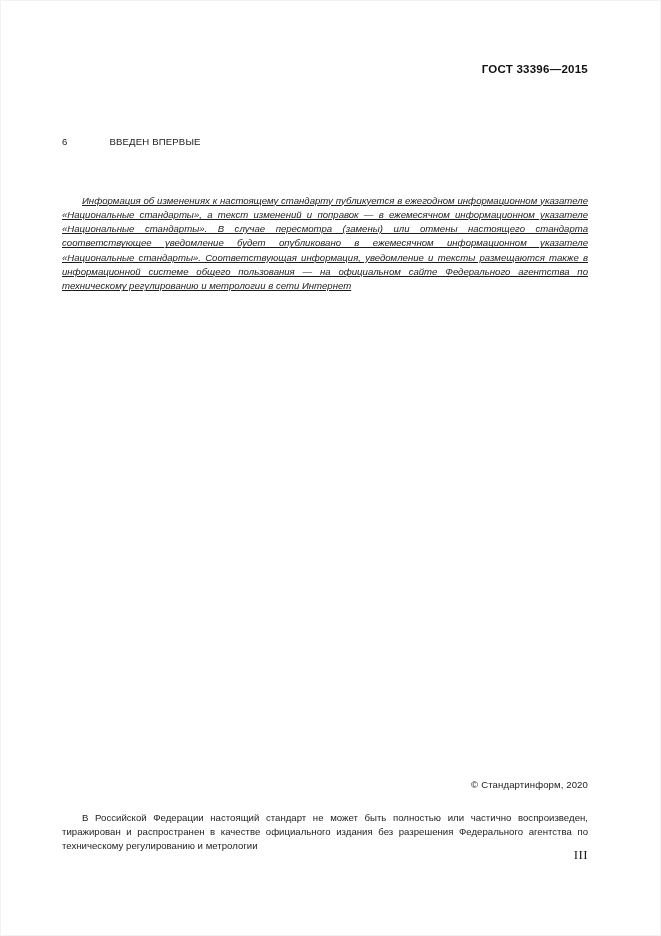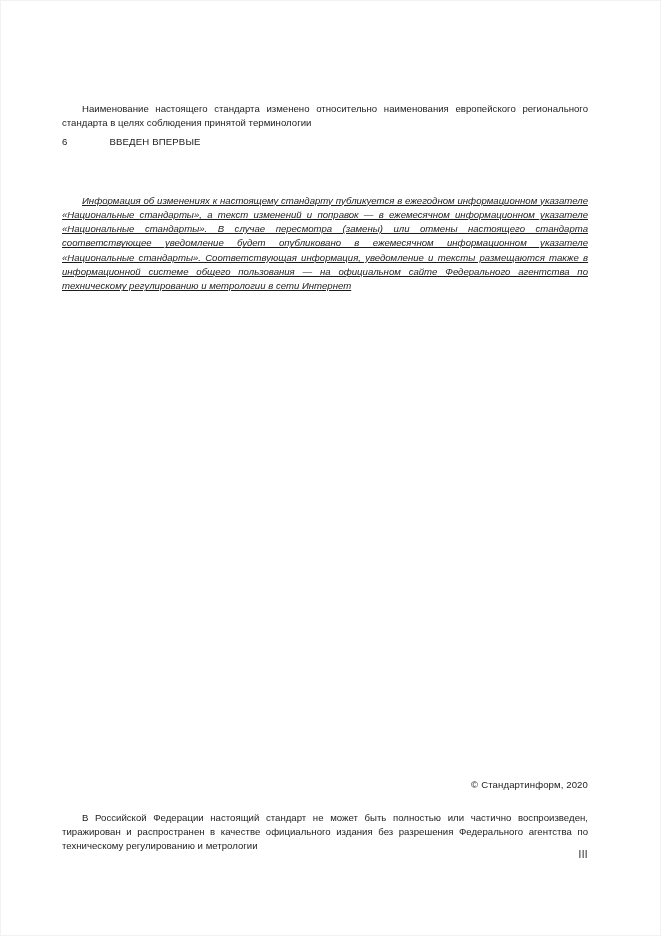--- a/index.html
+++ b/index.html
@@ -112,34 +112,35 @@
   }
 
   
   .p-notice { top: 801px; }
 
   
   .folio {
     position: absolute;
     right: 73px;
     top: 848px;
-    font-size: 10px;
+    font-size: 13px;
     line-height: 13px;
     color: #1c1c1c;
     text-align: right;
     letter-spacing: 0.4px;
+    font-family: Liberation Serif, serif;
   }
 </style>
 </head>
 <body>
 
 <div class="page">
 
+  <div class="doc-header">ГОСТ 33396—2015</div>
 
-  <p class="body-text p-title-note"><span class="ind"></span><span>Наименование настоящего стандарта изменено относительно наименования европейского регионального стандарта в целях соблюдения принятой терминологии</span></p>
 
   <div class="clause">
     <span class="num">6</span><span class="txt">ВВЕДЕН ВПЕРВЫЕ</span>
   </div>
 
   <p class="info-block"><span class="ind"></span><span>Информация об изменениях к настоящему стандарту публикуется в ежегодном информационном указателе «Национальные стандарты», а текст изменений и поправок — в ежемесячном информационном указателе «Национальные стандарты». В случае пересмотра (замены) или отмены настоящего стандарта соответствующее уведомление будет опубликовано в ежемесячном информационном указателе «Национальные стандарты». Соответствующая информация, уведомление и тексты размещаются также в информационной системе общего пользования — на официальном сайте Федерального агентства по техническому регулированию и метрологии в сети Интернет</span></p>
 
   <div class="copyright">
     <span class="mark">©</span><span>Стандартинформ, 2020</span>
   </div>

